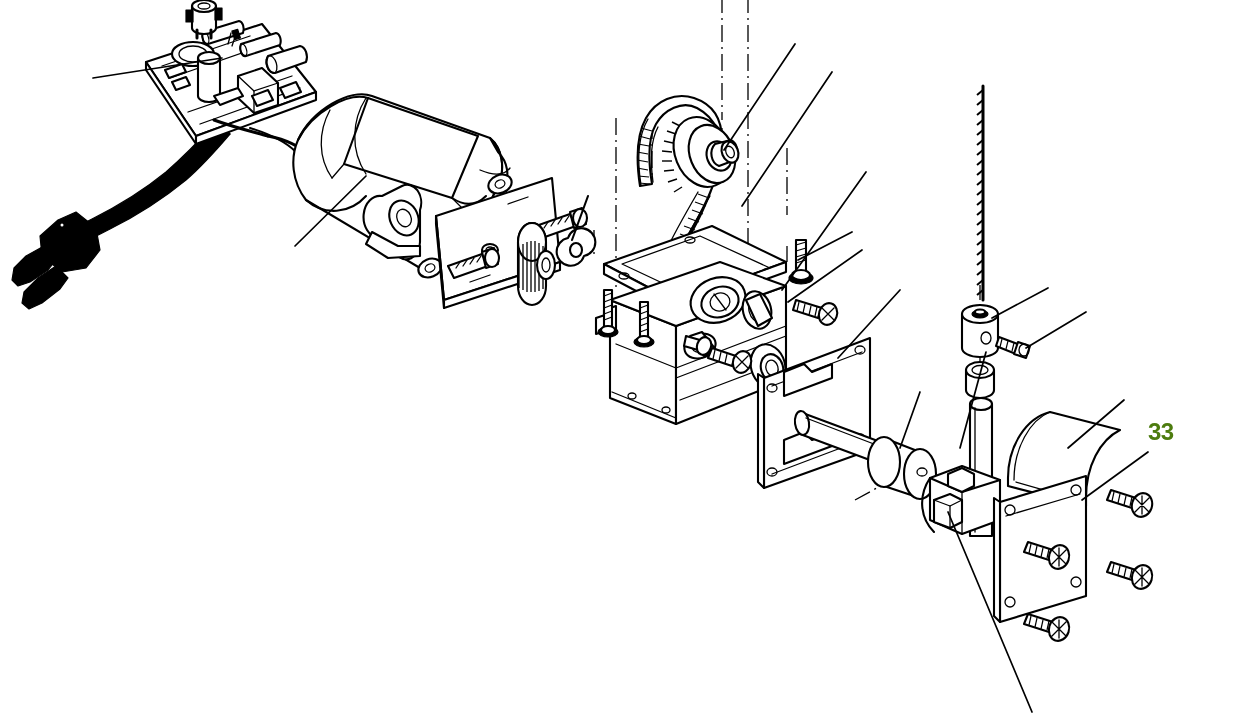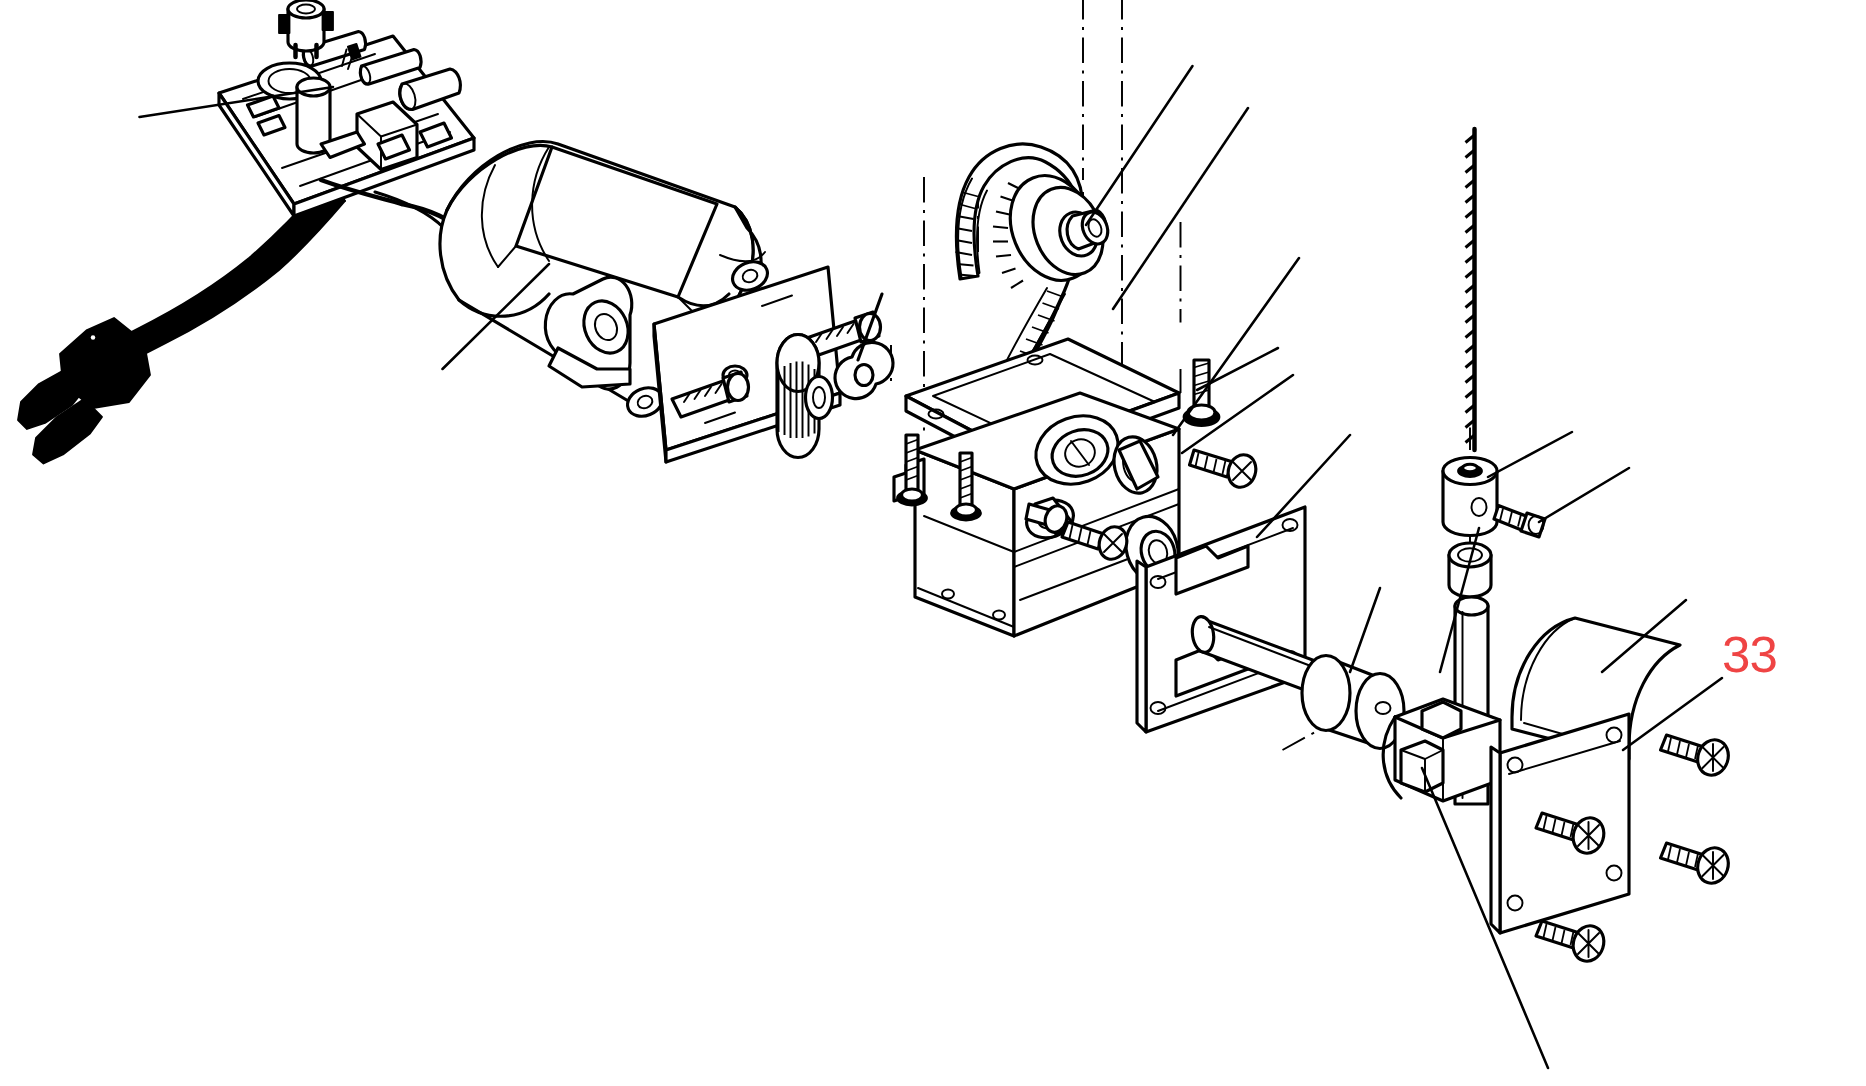--- a/index.html
+++ b/index.html
@@ -22,23 +22,23 @@
     position: absolute;
     left: 0;
     top: 0;
     width: 1244px;
     height: 724px;
     display: block;
   }
   .callout-number {
     position: absolute;
     font-family: "Liberation Sans", sans-serif;
-    font-weight: normal;
-    font-size: 34px;
-    color: #ef4444;
+    font-weight: bold;
+    font-size: 24px;
+    color: #4d7c0f;
     line-height: 1;
     letter-spacing: -0.5px;
     white-space: nowrap;
     user-select: none;
   }
 </style>
 </head>
 <body>
 
 <div id="diagram-root">

